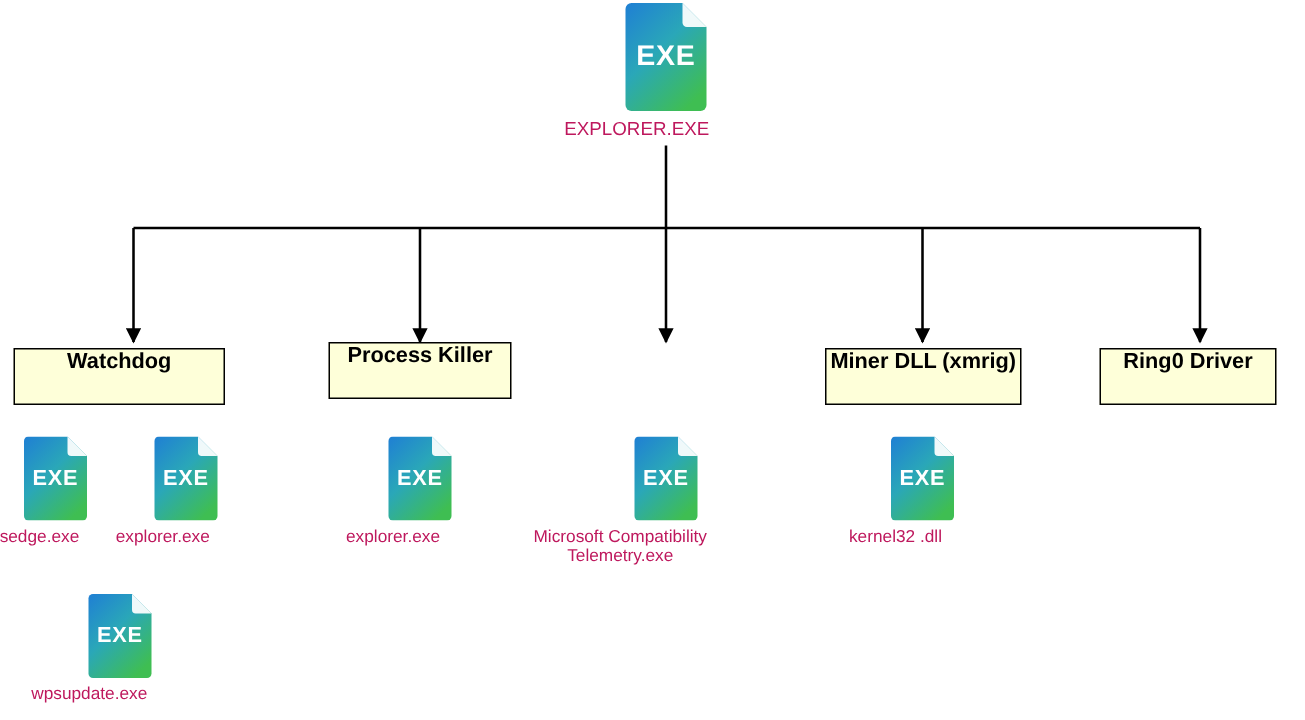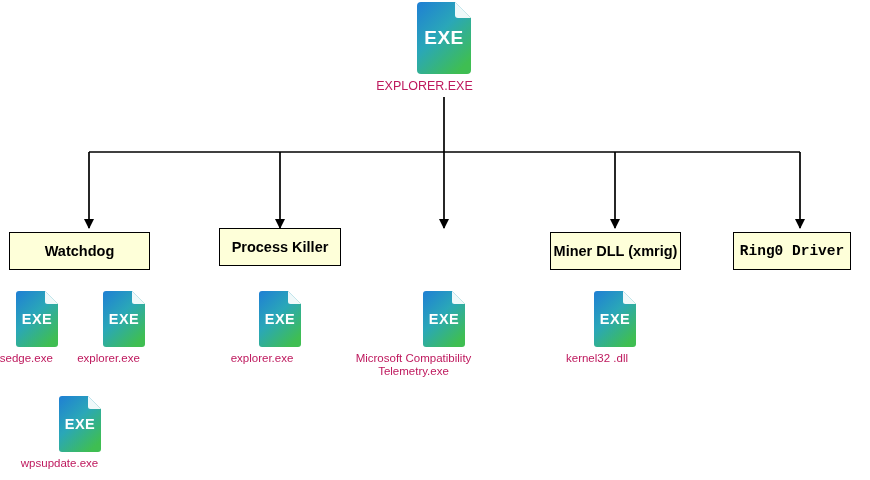--- a/index.html
+++ b/index.html
@@ -64,21 +64,20 @@
     font-family: "Liberation Sans", sans-serif;
   }
 
   
   .procbox {
     position: absolute;
     background: #feffd9;
     border: 1.6px solid #000000;
     box-sizing: border-box;
     display: flex;
-    align-items: center;
     justify-content: center;
     font-weight: bold;
     font-size: 14.5px;
     color: #000000;
     font-family: "Liberation Sans", sans-serif;
   }
 </style>
 </head>
 <body>
 
@@ -124,21 +123,21 @@
 
   <div class="procbox" style="left:219px; top:228px; width:122px; height:38px;">
     <span>Process Killer</span>
   </div>
 
 
   <div class="procbox" style="left:550px; top:232px; width:131px; height:38px;">
     <span>Miner DLL (xmrig)</span>
   </div>
 
-  <div class="procbox" style="left:733px; top:232px; width:118px; height:38px;font-family:Liberation Mono, monospace;">
+  <div class="procbox" style="left:733px; top:232px; width:118px; height:38px;">
     <span>Ring0 Driver</span>
   </div>
 
   <div class="filenode" style="left:13px; top:291px; width:48px;">
     <span class="fileicon" style="width:48px; height:56px;">
       <svg width="48" height="56" viewBox="0 0 48 56" xmlns="http://www.w3.org/2000/svg">
         <path d="M3 3 a3 3 0 0 1 3 -3 h26 l13 13 v40 a3 3 0 0 1 -3 3 h-36 a3 3 0 0 1 -3 -3 z" fill="url(#fileGrad)"></path>
         <path d="M32 0 l13 13 h-10.5 a2.5 2.5 0 0 1 -2.5 -2.5 z" fill="#ffffff" opacity="0.93"></path>
       </svg>
       <span class="glyph" style="font-size:14.5px;">EXE</span>

